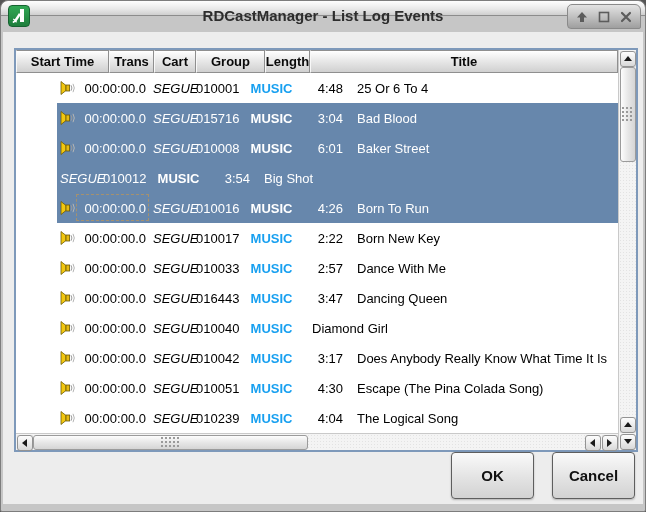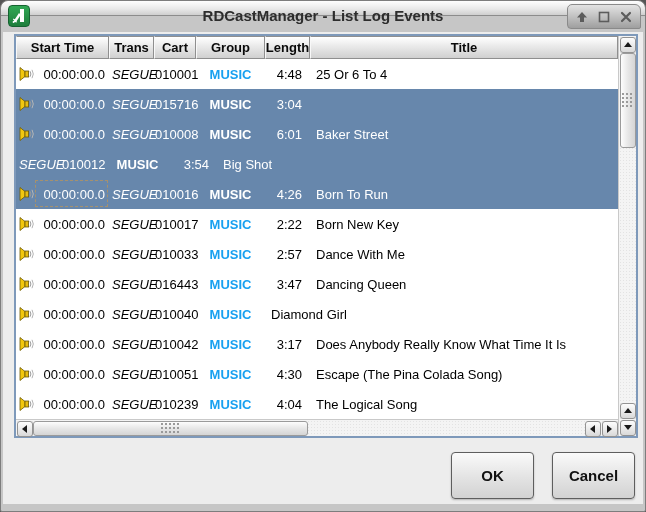--- a/index.html
+++ b/index.html
@@ -46,37 +46,37 @@
   .win-btn svg { display:block; }
 
   
   .content {
     position:absolute; top:31px; left:2px; right:2px; bottom:7px;
     background:#ededed;
   }
 
   
   .listview {
-    position:absolute; left:11px; top:2px; width:624px; height:404px;
+    position:absolute; left:11px; top:16px; width:624px; height:404px;
     border:2px solid #7e99ba; background:#fff;
     display:flex;
   }
   .lv-main { width:602px; display:flex; flex-direction:column; }
   .lv-header { height:23px; display:flex; background:#c9c9c9; }
   .hcell {
     height:23px; border:1px solid #8f8f8f; border-left-color:#f8f8f8;
     background:linear-gradient(#ffffff,#e9e9e9 45%,#d0d0d0);
     font-size:13px; font-weight:bold; color:#0a0a0a;
     display:flex; align-items:center; justify-content:center;
     box-shadow:inset 0 1px 0 #fff;
   }
   .c0{width:93px;} .c1{width:45px;text-align:right;} .c2{width:42px;} .c3{width:69px;} .c4{width:45px;} .c5{flex:1;}
 
   .lv-rows { height:360px; background:#fff; overflow:hidden; position:relative; }
-  .row { height:30px; display:flex; font-size:13px; color:#000; background:#fff; }
+  .row { height:30px; display:flex; font-size:13px; color:#000; background:#fff;margin-left:41px; }
   .row.selected { background:var(--sel,#6787ac); color:#fff; }
   .cell { display:flex; align-items:center; }
   .cell-time { width:93px; position:relative; justify-content:flex-end; padding-right:4px; }
   .cell-time .spk { position:absolute; left:3px; top:7px; }
   .cell-trans { width:45px; padding-left:3px;font-style:italic; }
   .cell-cart { width:42px; padding-left:1px; }
   .cell-group { width:69px; justify-content:center; font-weight:bold; color:var(--grp,#18a0f0); }
   .row.selected .cell-group { color:#fff; }
   .cell-len { width:45px; justify-content:flex-end; padding-right:8px; }
   .cell-title { flex:1; padding-left:6px; }
@@ -213,20 +213,21 @@
         <path d="M11 5.2 q1.8 2.8 0 5.6" stroke="#9a9a9a" stroke-width="1" fill="none"></path>
         <path d="M13 3.8 q2.6 4.2 0 8.4" stroke="#b5b5b5" stroke-width="1" fill="none"></path>
       </svg>
       <span class="t">00:00:00.0</span>
 
     </div>
     <div class="cell cell-trans">SEGUE</div>
     <div class="cell cell-cart">015716</div>
     <div class="cell cell-group">MUSIC</div>
     <div class="cell cell-len">3:04</div>
+    <div class="cell cell-title">Bad Blood</div>
   </div>
             <div class="row selected">
     <div class="cell cell-time">
       <svg class="spk" width="16" height="16" viewBox="0 0 16 16">
         <polygon points="1,1.5 6,5.5 6,10.5 1,14.5" fill="#f2c70f" stroke="#6d5a05" stroke-width="0.8"></polygon>
         <rect x="6" y="5" width="3.6" height="6" fill="#e6bb12" stroke="#6d5a05" stroke-width="0.8"></rect>
         <path d="M11 5.2 q1.8 2.8 0 5.6" stroke="#9a9a9a" stroke-width="1" fill="none"></path>
         <path d="M13 3.8 q2.6 4.2 0 8.4" stroke="#b5b5b5" stroke-width="1" fill="none"></path>
       </svg>
       <span class="t">00:00:00.0</span>

